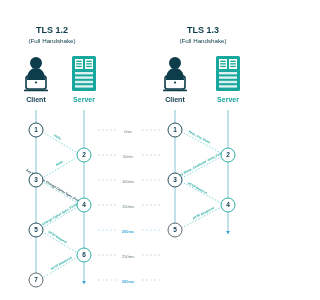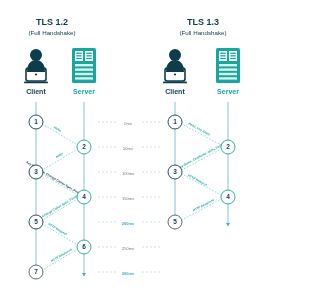--- a/index.html
+++ b/index.html
@@ -3,21 +3,21 @@
 <meta charset="utf-8">
 <style>
   html,body{margin:0;padding:0;}
   body{
     width:255px;height:300px;
     background:#ffffff;
     font-family:"Liberation Sans", sans-serif;
     overflow:hidden;
     position:relative;
   }
-  #stage{position:absolute;left:0;top:0;width:255px;height:221px;}
+  #stage{position:absolute;left:0;top:8px;width:255px;height:221px;}
   svg{display:block;}
   .ttl{font-weight:bold;font-size:9px;fill:#0d3c4b;}
   .sub{font-size:6.2px;fill:#0d3c4b;}
   .role-client{font-weight:bold;font-size:7px;fill:#0d3c4b;}
   .role-server{font-weight:bold;font-size:7px;fill:#17a79c;}
   .stepnum{font-size:6.5px;font-weight:bold;fill:#0d3c4b;}
   .msg{font-size:3.1px;fill:#17a79c;font-weight:bold;}
   .msg-d{font-size:3.1px;fill:#0d3c4b;font-weight:bold;}
   .tlab{font-size:4px;fill:#6b7c84;}
   .tlab-hi{font-size:4px;fill:#3aa6d8;font-weight:bold;}

